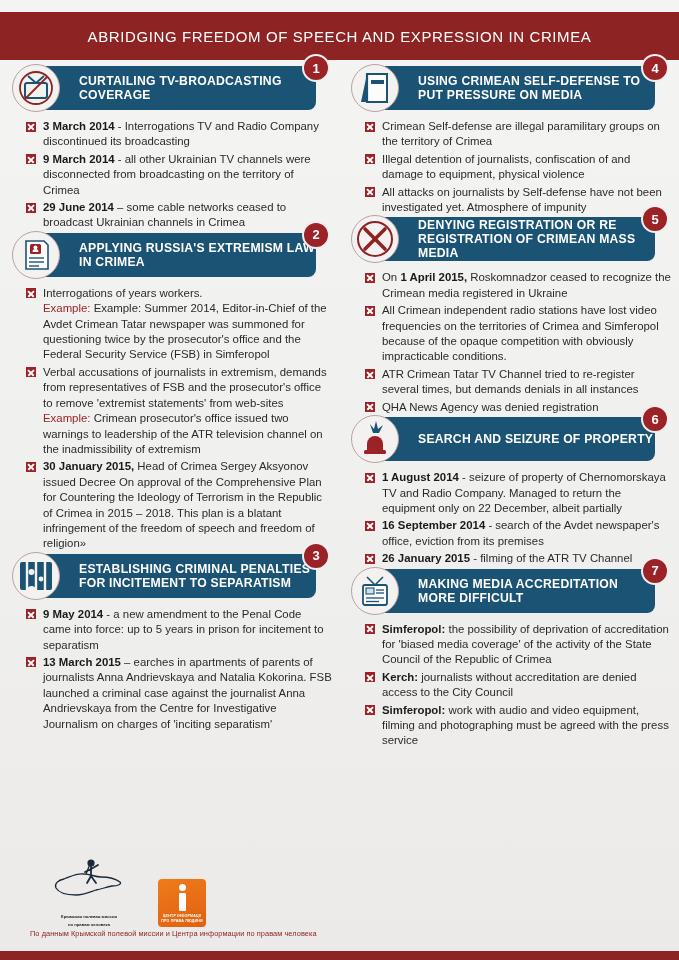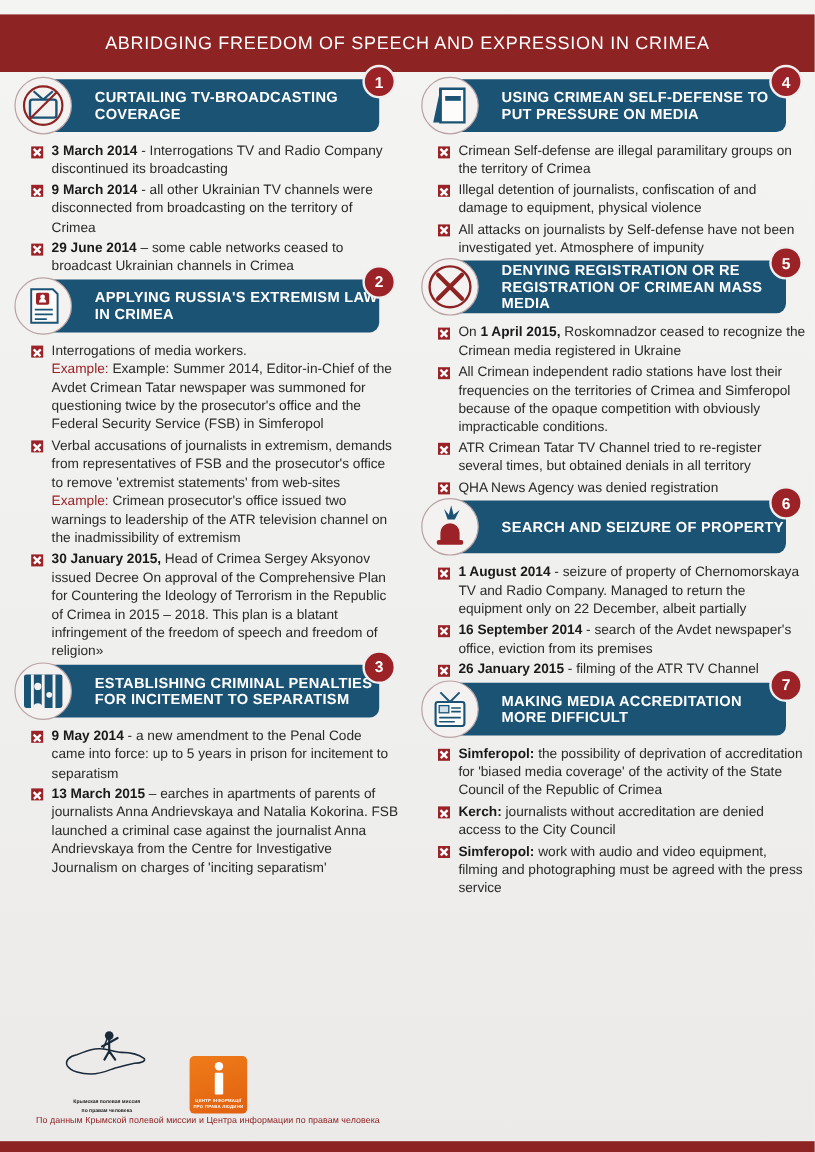--- a/index.html
+++ b/index.html
@@ -182,21 +182,21 @@
               <path d="M14.5 15 a3 3 0 0 1 6 0 z" fill="#fdfcfb"></path>
               <line x1="11" y1="21" x2="26" y2="21" stroke="#1b5375" stroke-width="1.4"></line>
               <line x1="11" y1="25" x2="26" y2="25" stroke="#1b5375" stroke-width="1.4"></line>
               <line x1="11" y1="29" x2="21" y2="29" stroke="#1b5375" stroke-width="1.4"></line>
             </svg>
           </div>
           <div class="sec-title">APPLYING RUSSIA'S EXTREMISM LAW IN CRIMEA</div>
           <div class="badge">2</div>
         </div>
         <ul class="items">
-          <li><span class="xmark"></span><span>Interrogations of media workers.</span><br><span class="ex">Example:</span><span> Example: Summer 2014, Editor-in-Chief of the Avdet Crimean Tatar newspaper was summoned for questioning twice by the prosecutor's office and the Federal Security Service (FSB) in Simferopol</span></li>
+          <li><span class="xmark"></span><span>Interrogations of years workers.</span><br><span class="ex">Example:</span><span> Example: Summer 2014, Editor-in-Chief of the Avdet Crimean Tatar newspaper was summoned for questioning twice by the prosecutor's office and the Federal Security Service (FSB) in Simferopol</span></li>
           <li><span class="xmark"></span><span>Verbal accusations of journalists in extremism, demands from representatives of FSB and the prosecutor's office to remove 'extremist statements' from web-sites</span><br><span class="ex">Example:</span><span> Crimean prosecutor's office issued two warnings to leadership of the ATR television channel on the inadmissibility of extremism</span></li>
           <li><span class="xmark"></span><span class="b">30 January 2015,</span><span> Head of Crimea Sergey Aksyonov issued Decree On approval of the Comprehensive Plan for Countering the Ideology of Terrorism in the Republic of Crimea in 2015 – 2018. This plan is a blatant infringement of the freedom of speech and freedom of religion»</span></li>
         </ul>
       </div>
       <div class="section">
         <div class="sec-head">
           <div class="sec-icon">
             <svg width="38" height="34" viewBox="0 0 38 34">
               <rect x="3" y="3" width="32" height="28" rx="2" fill="#1b5375"></rect>
               <line x1="10" y1="3" x2="10" y2="31" stroke="#f4f1f1" stroke-width="2.4"></line>
@@ -243,22 +243,22 @@
               <circle cx="20" cy="20" r="17" fill="none" stroke="#8e2323" stroke-width="2"></circle>
               <line x1="10" y1="10" x2="30" y2="30" stroke="#8e2323" stroke-width="3.6" stroke-linecap="round"></line>
               <line x1="30" y1="10" x2="10" y2="30" stroke="#8e2323" stroke-width="3.6" stroke-linecap="round"></line>
             </svg>
           </div>
           <div class="sec-title">DENYING REGISTRATION OR RE REGISTRATION OF CRIMEAN MASS MEDIA</div>
           <div class="badge">5</div>
         </div>
         <ul class="items">
           <li><span class="xmark"></span><span>On </span><span class="b">1 April 2015,</span><span> Roskomnadzor ceased to recognize the Crimean media registered in Ukraine</span></li>
-          <li><span class="xmark"></span><span>All Crimean independent radio stations have lost their frequencies on the territories of Crimea and Simferopol because of the opaque competition with obviously impracticable conditions.</span></li>
-          <li><span class="xmark"></span><span>ATR Crimean Tatar TV Channel tried to re-register several times, but obtained denials in all territory</span></li>
+          <li><span class="xmark"></span><span>All Crimean independent radio stations have lost video frequencies on the territories of Crimea and Simferopol because of the opaque competition with obviously impracticable conditions.</span></li>
+          <li><span class="xmark"></span><span>ATR Crimean Tatar TV Channel tried to re-register several times, but demands denials in all instances</span></li>
           <li><span class="xmark"></span><span>QHA News Agency was denied registration</span></li>
         </ul>
       </div>
       <div class="section">
         <div class="sec-head">
           <div class="sec-icon">
             <svg width="38" height="36" viewBox="0 0 38 36">
               <path d="M11 30 v-7 a8 8 0 0 1 16 0 v7 z" fill="#9b2226"></path>
               <rect x="8" y="29" width="22" height="4" rx="1.5" fill="#9b2226"></rect>
               <path d="M17 12 L14 3 L18 8 L20 0 L22 8 L27 4 L23 12 z" fill="#1b5375"></path>

